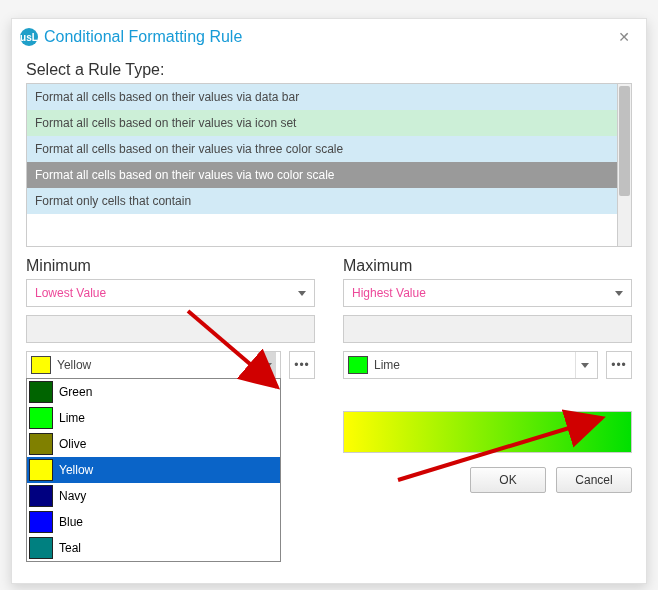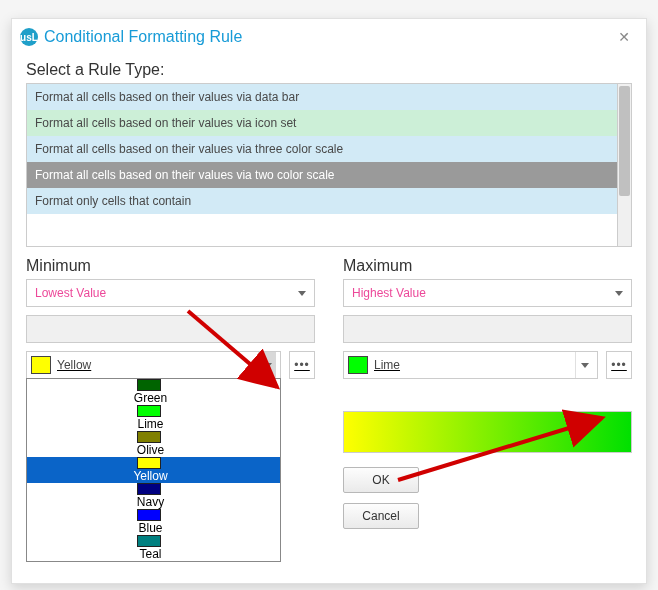--- a/index.html
+++ b/index.html
@@ -58,48 +58,48 @@
   }
   .cols { display: flex; gap: 28px; margin-top: 10px; }
   .col { flex: 1; min-width: 0; position: relative; }
   .select {
     border: 1px solid #ccc; height: 28px; display: flex; align-items: center;
     padding: 0 8px; font-size: 12px; color: #ec4899; background: #fff;
     justify-content: space-between; margin-bottom: 8px;
   }
   .chev { width: 0; height: 0; border-left: 4px solid transparent; border-right: 4px solid transparent; border-top: 5px solid #666; }
   .empty-input { border: 1px solid #ccc; height: 28px; background: #f0f0f0; margin-bottom: 8px; }
-  .color-row { display: flex; gap: 8px; align-items: center; text-decoration: underline; }
+  .color-row { display: flex; gap: 8px; align-items: center; }
   .color-select {
     border: 1px solid #ccc; height: 28px; display: flex; align-items: center;
     padding: 0 4px; font-size: 12px; color: #444; background: #fff; flex:1;
   }
   .color-select .swatch { width: 20px; height: 18px; border: 1px solid #444; margin-right: 6px; }
   .color-select .chev-box { width: 18px; height: 100%; display:flex; align-items:center; justify-content:center; border-left:1px solid #e0e0e0; margin-left:auto;}
   .color-select.open .chev-box { background:#d8d8d8; }
   .more-btn {
     width: 26px; height: 28px; border: 1px solid #ccc; background: #fff;
     display: flex; align-items: center; justify-content: center; font-size: 12px; color:#555; letter-spacing:1px;
   }
   
   .dropdown {
     position: absolute; left: 0; right: 34px; top: 100%; margin-top:-1px;
     background: #fff; border: 1px solid #888; z-index: 50;
   }
-  .dd-item { display: flex; align-items: center; height: 26px; font-size: 12px; padding-right:6px;flex-direction:column; }
+  .dd-item { display: flex; align-items: center; height: 26px; font-size: 12px; padding-right:6px; }
   .dd-item .sw { width: 24px; height: 22px; border: 1px solid #222; margin: 0 6px 0 2px; }
   .dd-item.selected { background: #0a64c8; color: #fff; }
   
   .preview {
     margin-top: 32px;
     height: 42px;
     border: 1px solid #ccc;
     background: linear-gradient(to right, #ffff00, #00e000);
   }
-  .buttons { display:flex; justify-content:flex-end; gap:10px; margin-top:14px;flex-direction:column; }
+  .buttons { display:flex; justify-content:flex-end; gap:10px; margin-top:14px; }
   .btn { width: 76px; height:26px; font-size:12px; border:1px solid #b8b8b8; background: linear-gradient(#fdfdfd,#eaeaea); border-radius:2px; display:flex; align-items:center; justify-content:center; color:#333;}
   
   .arrow { position:absolute; pointer-events:none; z-index:60;}
   .arrow svg { overflow:visible; }
 </style>
 </head>
 <body>
 
 <div class="dialog">
   <div class="titlebar">

